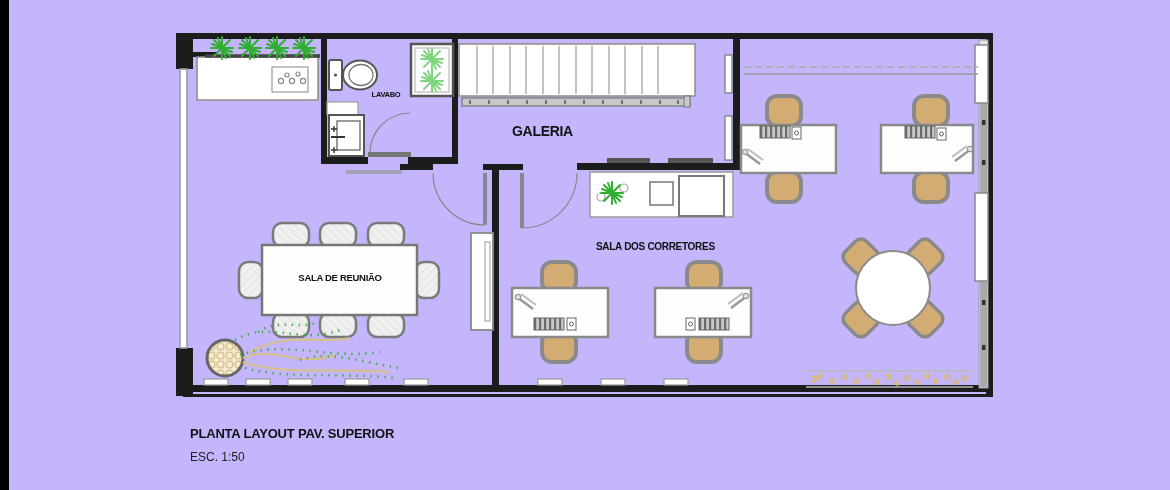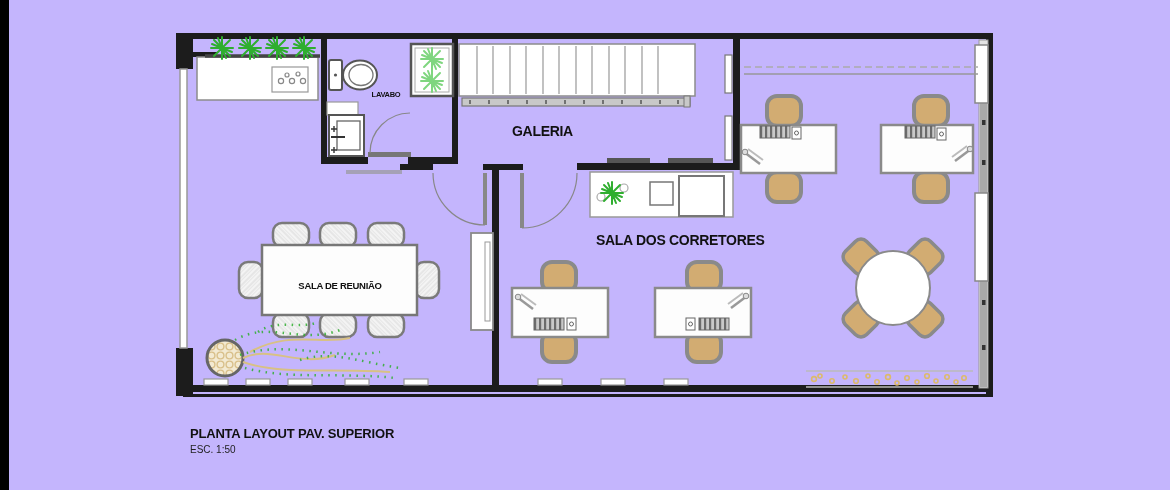--- a/index.html
+++ b/index.html
@@ -5,25 +5,25 @@
   html,body{margin:0;padding:0;background:#fff;}
   .canvas{position:relative;width:1170px;height:490px;background:#c4b5fd;overflow:hidden;
           font-family:"Liberation Sans",sans-serif;padding-left:18px;}
   .edge{position:absolute;top:0;width:9px;height:490px;background:#000;}
   .edge.left{left:0;} .edge.right{right:0;}
   .plan-svg{position:absolute;left:0;top:0;}
   .room-label{position:absolute;color:#111;font-weight:bold;letter-spacing:-0.3px;
               white-space:nowrap;text-align:center;}
   .lbl-lavabo{left:364px;top:90px;width:44px;font-size:7.5px;}
   .lbl-galeria{left:512px;top:123px;width:60px;font-size:14px;}
-  .lbl-reuniao{left:263px;top:272px;width:154px;font-size:9.5px;margin-top:8px;}
-  .lbl-corretores{left:596px;top:232px;width:118px;font-size:14px;}
+  .lbl-reuniao{left:263px;top:272px;width:154px;font-size:9.5px;}
+  .lbl-corretores{left:596px;top:241px;width:118px;font-size:10px;}
   .titleblock{position:absolute;left:190px;top:426px;color:#111;}
   .titleblock .t1{font-size:13px;font-weight:bold;letter-spacing:-0.2px;}
-  .titleblock .t2{font-size:10px;margin-top:3px;color:#222;}
+  .titleblock .t2{font-size:12px;margin-top:9px;color:#222;}
 </style>
 </head>
 <body>
 
 <div class="canvas">
   <div class="edge left"></div>
   <div class="edge right"></div>
 
   <svg class="plan-svg" width="1170" height="490" viewBox="0 0 1170 490">
     <defs>

